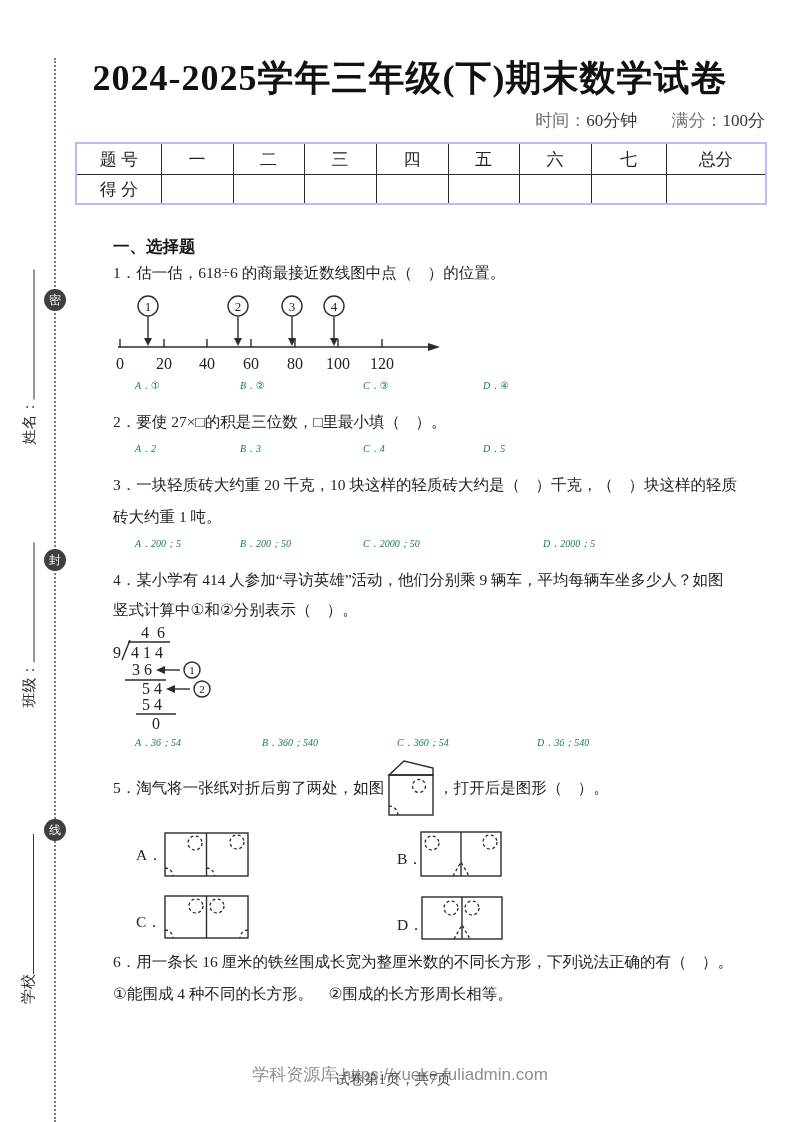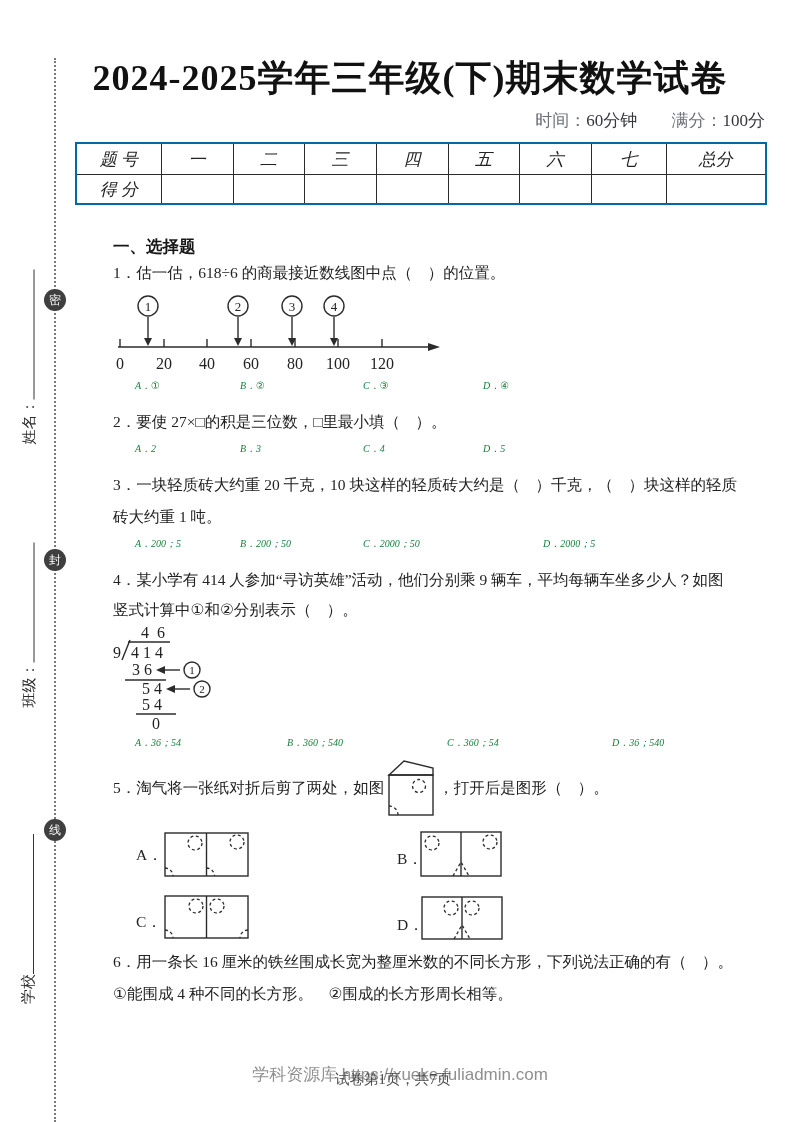--- a/index.html
+++ b/index.html
@@ -26,21 +26,21 @@
     position:absolute;left:60px;top:54px;width:700px;text-align:center;
     font-size:36px;font-weight:700;letter-spacing:1px;color:#111;
   }
   .meta{position:absolute;top:109px;right:28px;font-size:17px;margin-left:45px;}
   .meta .lab{color:#6d7078;}
   .meta .val{color:#33363c;}
   .meta .gap{margin-left:30px;}
   
   .score-table{
     position:absolute;left:75px;top:142px;border-collapse:collapse;
-    border:2px solid #0369a1;table-layout:fixed;width:690px;font-style:italic;
+    border:2px solid #c4b5fd;table-layout:fixed;width:690px;
   }
   .score-table td{border:1px solid #2c2c2c;text-align:center;font-size:17px;padding:0;color:#222;}
   .score-table tr.r1 td{height:30px;}
   .score-table tr.r2 td{height:28px;}
   
   .sec{position:absolute;left:113px;font-size:16.5px;font-weight:700;color:#161616;}
   .qline{position:absolute;left:113px;font-size:15.5px;color:#222;white-space:nowrap;}
   .opts{position:absolute;left:113px;display:grid;padding-left:22px;font-size:10px;color:#15803d;font-style:italic;}
   .opts-a{grid-template-columns:105px 123px 120px auto;}
   .opts-b{grid-template-columns:105px 123px 180px auto;}
@@ -209,21 +209,21 @@
     <text x="34" y="72" font-size="16">5 4</text>
     <line class="ink" x1="62" y1="67" x2="82" y2="67"></line>
     <polygon points="58,67 67,63 67,71" fill="#2b2b2b"></polygon>
     <circle class="ink" cx="94" cy="67" r="8"></circle>
     <text x="94" y="71" font-size="11" text-anchor="middle">2</text>
     <text x="34" y="88" font-size="16">5 4</text>
     <line class="ink" x1="28" y1="92" x2="68" y2="92"></line>
     <text x="44" y="107" font-size="16">0</text>
   </svg>
 
-  <div class="opts opts-c" style="top:736px;gap:25px;">
+  <div class="opts opts-c" style="top:736px;">
     <span>A．36；54</span>
     <span>B．360；540</span>
     <span>C．360；54</span>
     <span>D．36；540</span>
   </div>
 
   <div class="q5row">
     <span>5．淘气将一张纸对折后剪了两处，如图</span>
     <svg width="50" height="60" style="margin:0 2px;">
       <polygon class="ink" points="3,17 18,3 47,10 47,17" fill="#fff"></polygon>

